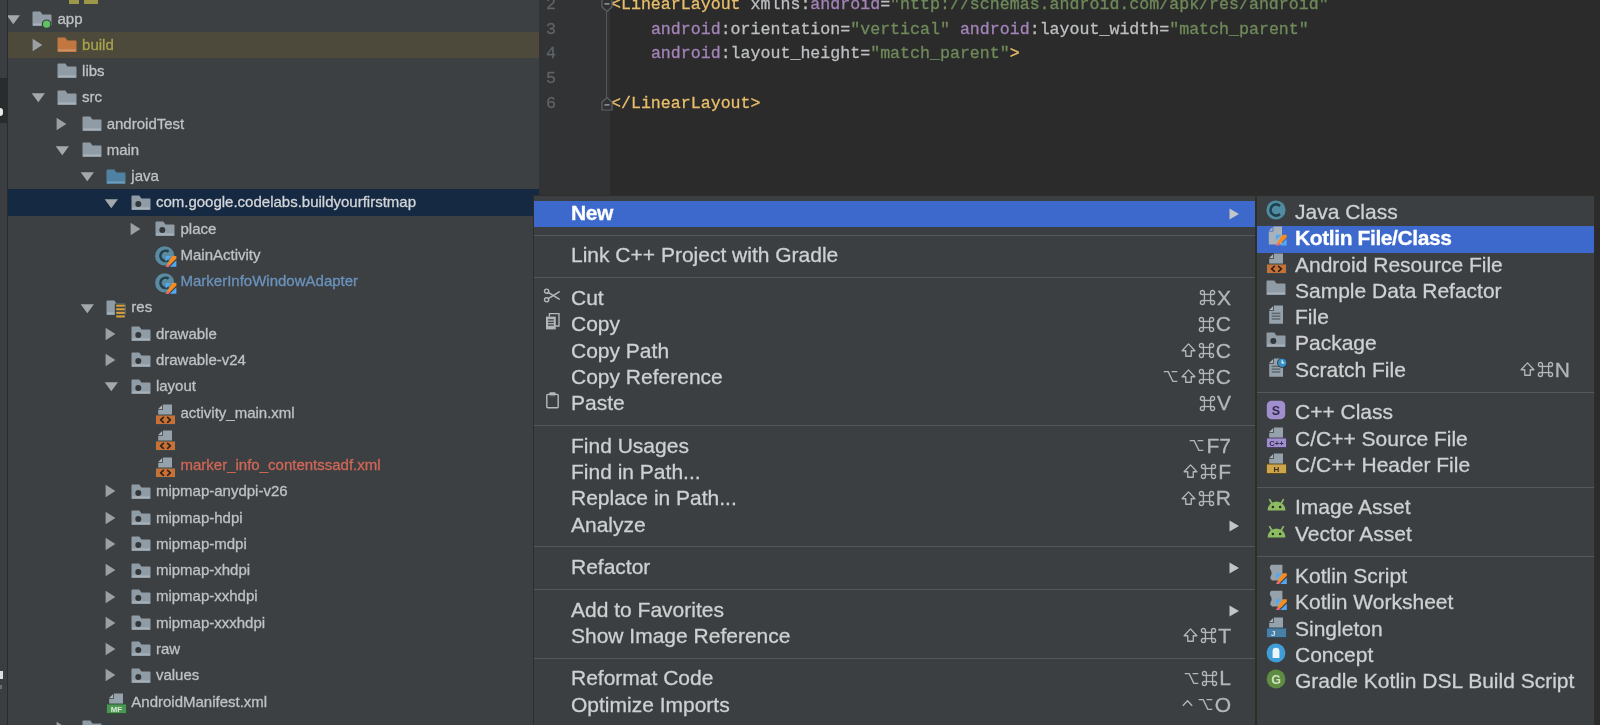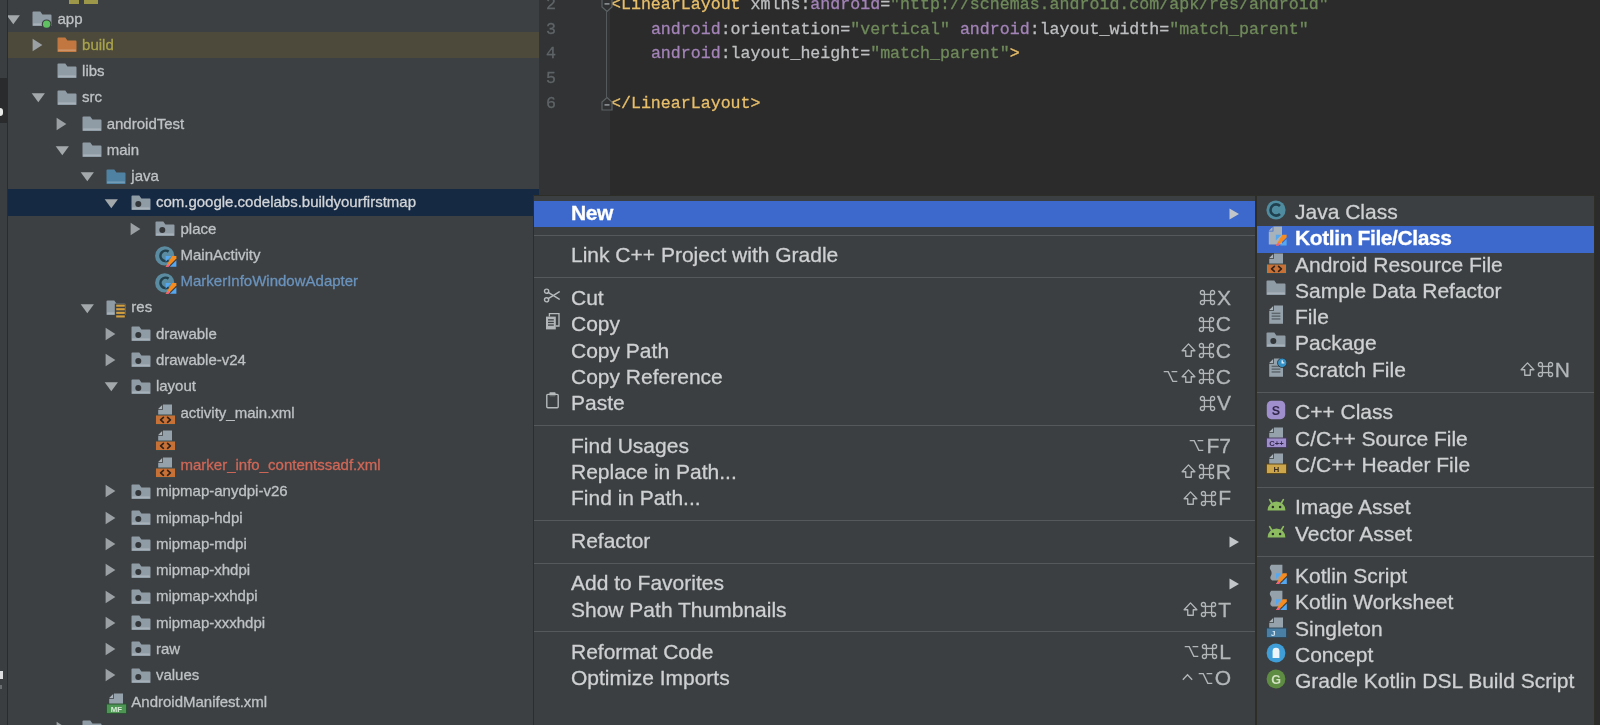--- a/index.html
+++ b/index.html
@@ -450,51 +450,60 @@
           <svg class="sg" width="17" height="17" viewBox="0 0 16 16">
             <path d="M1.6 3.4 H5.8 L10.2 12.6 H14.4 M9.0 3.4 H14.4" stroke="#b2b6b8" stroke-width="1.3" fill="none"></path>
           </svg>
           <span class="sl">F7</span>
         </div>
       </div>
       <div class="mi">
         <div class="mic0">
           <div class="mic"></div>
         </div>
+        <div class="mlb" style="">Find in Path...</div>
+        <div class="msc">
+          <svg class="sg" width="17" height="17" viewBox="0 0 16 16">
+            <path d="M8 1.8 L14 8.2 H10.6 V13.4 H5.4 V8.2 H2 Z" stroke="#b2b6b8" stroke-width="1.25" fill="none" stroke-linejoin="round"></path>
+          </svg>
+          <svg class="sg" width="17" height="17" viewBox="0 0 16 16">
+            <g stroke="#b2b6b8" stroke-width="1.25" fill="none">
+              <rect x="5.1" y="5.1" width="5.8" height="5.8"></rect>
+              <path d="M5.1 5.1 V3.3 A1.9 1.9 0 1 0 3.2 5.2 L5.1 5.1 M10.9 5.1 V3.3 A1.9 1.9 0 1 1 12.8 5.2 L10.9 5.1 M5.1 10.9 V12.7 A1.9 1.9 0 1 1 3.2 10.8 L5.1 10.9 M10.9 10.9 V12.7 A1.9 1.9 0 1 0 12.8 10.8 L10.9 10.9"></path>
+            </g>
+          </svg>
+          <span class="sl">F</span>
+        </div>
+      </div>
+      <div class="mi">
+        <div class="mic0">
+          <div class="mic"></div>
+        </div>
         <div class="mlb" style="">Replace in Path...</div>
         <div class="msc">
           <svg class="sg" width="17" height="17" viewBox="0 0 16 16">
             <path d="M8 1.8 L14 8.2 H10.6 V13.4 H5.4 V8.2 H2 Z" stroke="#b2b6b8" stroke-width="1.25" fill="none" stroke-linejoin="round"></path>
           </svg>
           <svg class="sg" width="17" height="17" viewBox="0 0 16 16">
             <g stroke="#b2b6b8" stroke-width="1.25" fill="none">
               <rect x="5.1" y="5.1" width="5.8" height="5.8"></rect>
               <path d="M5.1 5.1 V3.3 A1.9 1.9 0 1 0 3.2 5.2 L5.1 5.1 M10.9 5.1 V3.3 A1.9 1.9 0 1 1 12.8 5.2 L10.9 5.1 M5.1 10.9 V12.7 A1.9 1.9 0 1 1 3.2 10.8 L5.1 10.9 M10.9 10.9 V12.7 A1.9 1.9 0 1 0 12.8 10.8 L10.9 10.9"></path>
             </g>
           </svg>
           <span class="sl">R</span>
         </div>
       </div>
       <div class="mi">
         <div class="mic0">
           <div class="mic"></div>
         </div>
-        <div class="mlb" style="">Find in Path...</div>
-        <div class="msc">
-          <svg class="sg" width="17" height="17" viewBox="0 0 16 16">
-            <path d="M8 1.8 L14 8.2 H10.6 V13.4 H5.4 V8.2 H2 Z" stroke="#b2b6b8" stroke-width="1.25" fill="none" stroke-linejoin="round"></path>
-          </svg>
-          <svg class="sg" width="17" height="17" viewBox="0 0 16 16">
-            <g stroke="#b2b6b8" stroke-width="1.25" fill="none">
-              <rect x="5.1" y="5.1" width="5.8" height="5.8"></rect>
-              <path d="M5.1 5.1 V3.3 A1.9 1.9 0 1 0 3.2 5.2 L5.1 5.1 M10.9 5.1 V3.3 A1.9 1.9 0 1 1 12.8 5.2 L10.9 5.1 M5.1 10.9 V12.7 A1.9 1.9 0 1 1 3.2 10.8 L5.1 10.9 M10.9 10.9 V12.7 A1.9 1.9 0 1 0 12.8 10.8 L10.9 10.9"></path>
-            </g>
-          </svg>
-          <span class="sl">F</span>
-        </div>
+        <div class="mlb" style="">Analyze</div>
+        <div class="mar"><svg width="12" height="14" viewBox="0 0 12 14">
+            <polygon points="1.5,1.5 11,7 1.5,12.5" fill="#c3c6c8"></polygon>
+          </svg></div>
       </div>
       <div class="msep">
         <div></div>
       </div>
       <div class="mi">
         <div class="mic0">
           <div class="mic"></div>
         </div>
         <div class="mlb" style="">Refactor</div>
         <div class="mar"><svg width="12" height="14" viewBox="0 0 12 14">
@@ -510,21 +519,21 @@
         </div>
         <div class="mlb" style="">Add to Favorites</div>
         <div class="mar"><svg width="12" height="14" viewBox="0 0 12 14">
             <polygon points="1.5,1.5 11,7 1.5,12.5" fill="#c3c6c8"></polygon>
           </svg></div>
       </div>
       <div class="mi">
         <div class="mic0">
           <div class="mic"></div>
         </div>
-        <div class="mlb" style="">Show Path Thumbnails</div>
+        <div class="mlb" style="">Show Image Reference</div>
         <div class="msc">
           <svg class="sg" width="17" height="17" viewBox="0 0 16 16">
             <path d="M8 1.8 L14 8.2 H10.6 V13.4 H5.4 V8.2 H2 Z" stroke="#b2b6b8" stroke-width="1.25" fill="none" stroke-linejoin="round"></path>
           </svg>
           <svg class="sg" width="17" height="17" viewBox="0 0 16 16">
             <g stroke="#b2b6b8" stroke-width="1.25" fill="none">
               <rect x="5.1" y="5.1" width="5.8" height="5.8"></rect>
               <path d="M5.1 5.1 V3.3 A1.9 1.9 0 1 0 3.2 5.2 L5.1 5.1 M10.9 5.1 V3.3 A1.9 1.9 0 1 1 12.8 5.2 L10.9 5.1 M5.1 10.9 V12.7 A1.9 1.9 0 1 1 3.2 10.8 L5.1 10.9 M10.9 10.9 V12.7 A1.9 1.9 0 1 0 12.8 10.8 L10.9 10.9"></path>
             </g>
           </svg>

